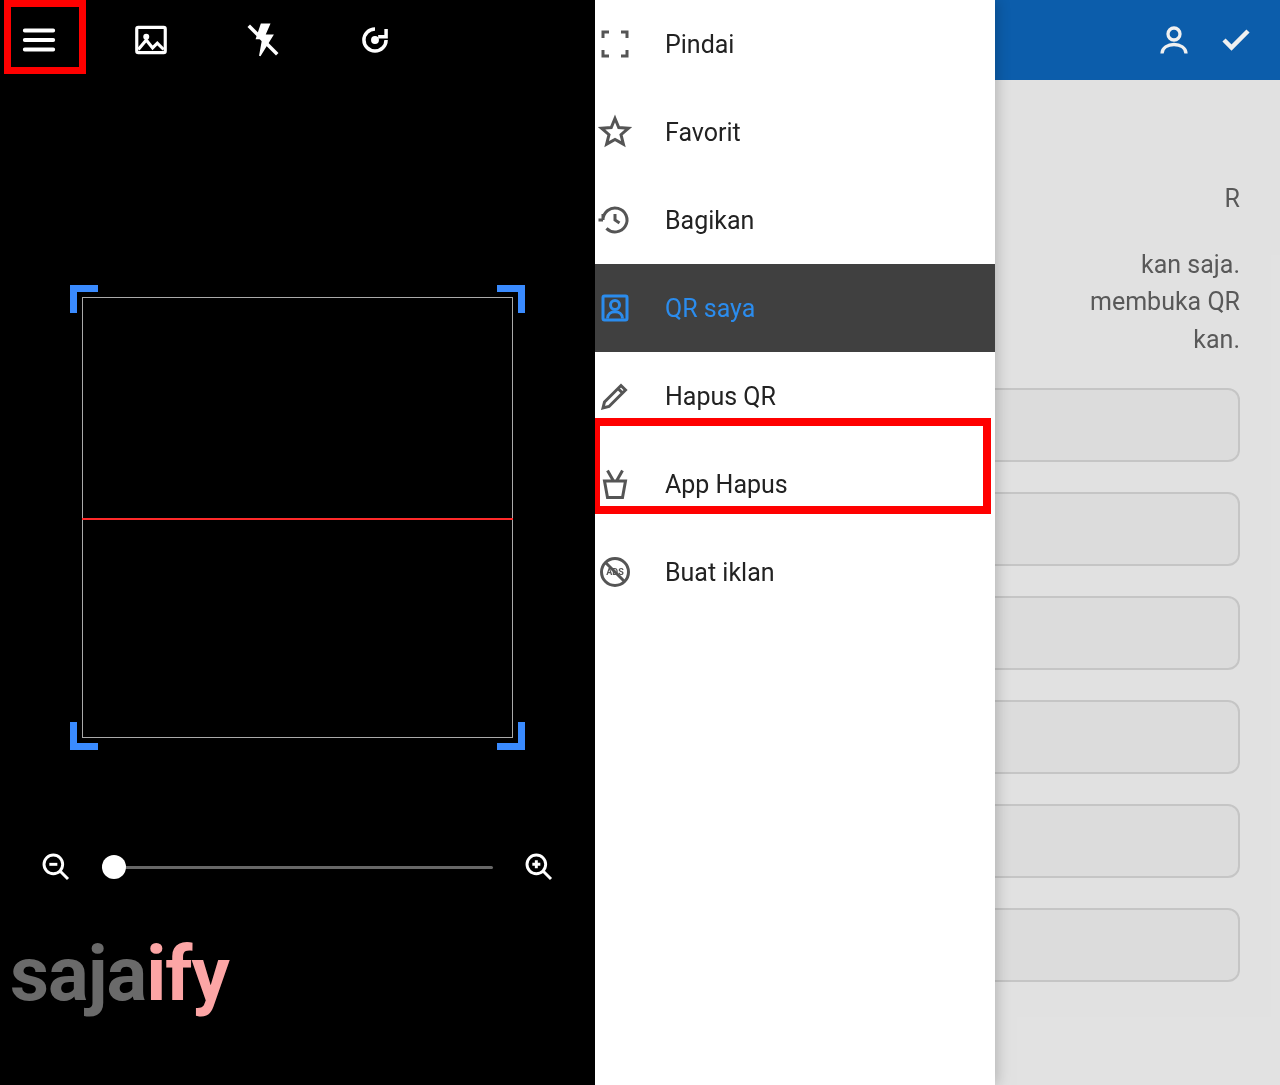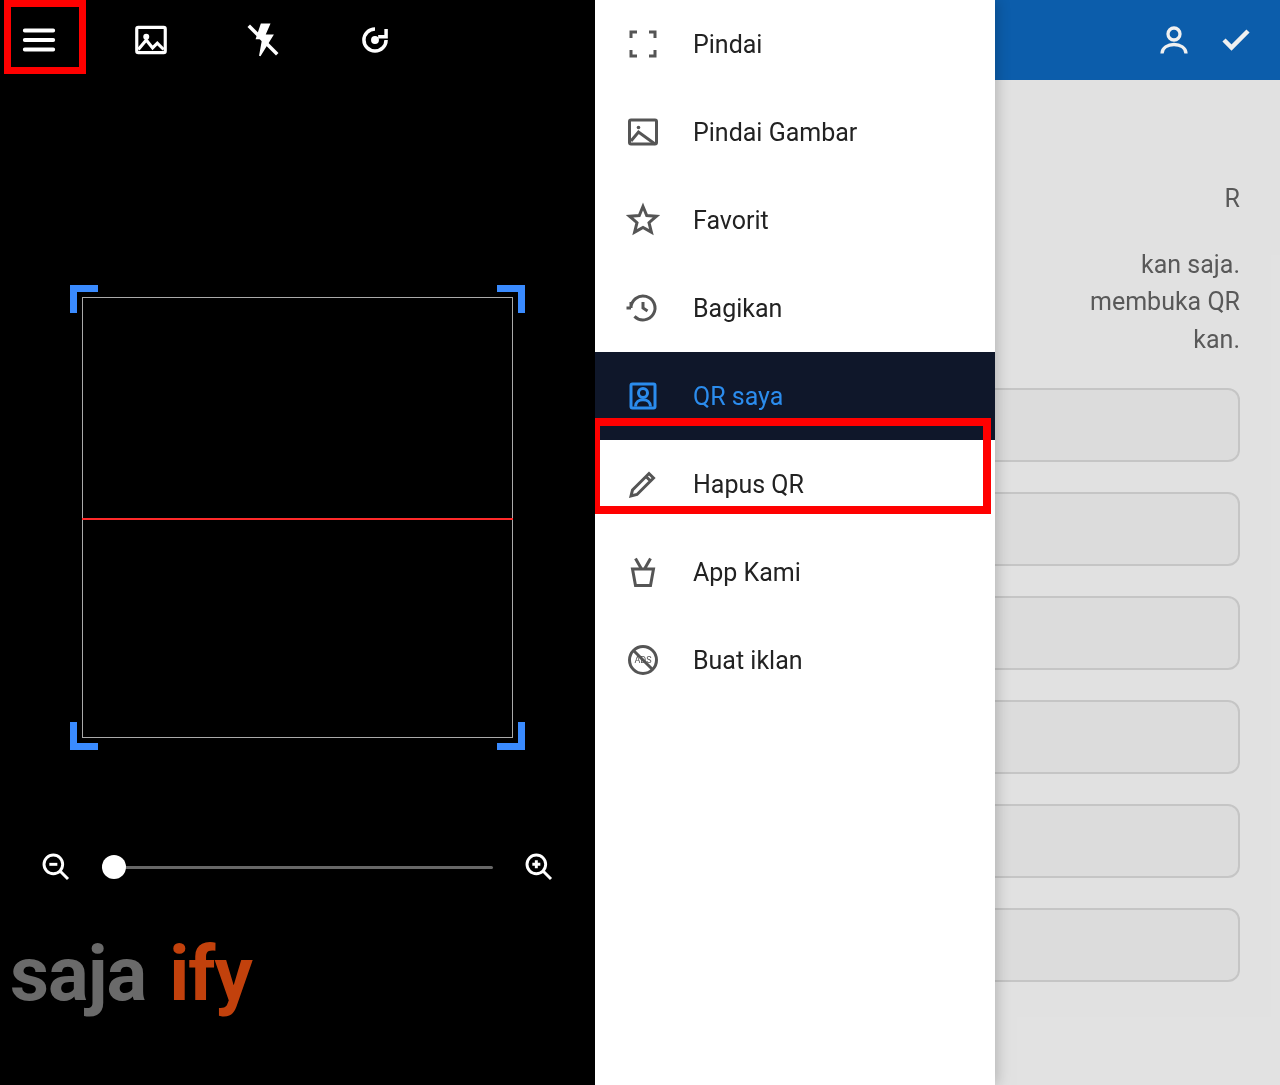--- a/index.html
+++ b/index.html
@@ -98,21 +98,21 @@
 
   .watermark {
     position: absolute;
     left: 10px; bottom: 66px;
     font-size: 76px;
     font-weight: 700;
     letter-spacing: -1px;
     color: #6a6a6a;
     user-select: none;
   }
-  .watermark .wm-accent { color: #c2410c; margin-left: 23px; }
+  .watermark .wm-accent { color: #fca5a5; }
 
   
   .right-pane {
     position: relative;
     flex: 1;
     height: 100%;
     background: #e6e6e6;
   }
   .bg-header {
     position: absolute;
@@ -153,32 +153,31 @@
     width: 400px;
     height: 100%;
     background: #fff;
     box-shadow: 3px 0 12px rgba(0,0,0,0.18);
     overflow: hidden;
   }
   .drawer-item {
     display: flex;
     align-items: center;
     height: 88px;
-    padding-left: 28px;
     gap: 30px;
     cursor: pointer;
   }
   .drawer-item.selected {
-    background: #0f172a;
+    background: #404040;
     color: #2b8ced;
   }
   .drawer-item.selected .di-icon svg { stroke: #2b8ced; fill: none; }
   .drawer-item .di-icon {
     width: 40px; height: 40px;
-    display: flex; align-items: center; justify-content: center;
+    display: flex; align-items: center; justify-content: center; font-weight: bold;
   }
   .drawer-item svg { width: 36px; height: 36px; stroke: #555; fill: none; stroke-width: 2; }
   .drawer-item .di-label { font-size: 25px; color: #222; }
   .drawer-item.selected .di-label { color: #2b8ced; }
 
   .drawer-highlight {
     position: absolute;
     left: -3px; top: 418px;
     width: 399px; height: 96px;
     border: 8px solid #ff0000;
@@ -281,30 +280,20 @@
 
     <div class="drawer-item">
       <div class="di-icon">
         <svg viewBox="0 0 24 24">
             <path d="M4 8V4h4M20 8V4h-4M4 16v4h4M20 16v4h-4"></path>
           </svg>
       </div>
       <span class="di-label">Pindai</span>
     </div>
 
-    <div class="drawer-item">
-      <div class="di-icon">
-        <svg viewBox="0 0 24 24">
-            <rect x="3" y="4" width="18" height="16" rx="1"></rect>
-            <path d="M4 18l5-6 11 8"></path>
-            <circle cx="9" cy="9" r="1.2" fill="#555" stroke="none"></circle>
-          </svg>
-      </div>
-      <span class="di-label">Pindai Gambar</span>
-    </div>
 
     <div class="drawer-item">
       <div class="di-icon">
         <svg viewBox="0 0 24 24">
             <path d="M12 3l2.5 6 6.5.5-5 4.3 1.6 6.3L12 17l-5.6 3.1L8 13.8 3 9.5l6.5-.5z"></path>
           </svg>
       </div>
       <span class="di-label">Favorit</span>
     </div>
 
@@ -339,21 +328,21 @@
     </div>
 
 
 
     <div class="drawer-item">
       <div class="di-icon">
         <svg viewBox="0 0 24 24">
             <path d="M7 3l4 7M17 3l-4 7M5 10h14l-2 11H7z"></path>
           </svg>
       </div>
-      <span class="di-label">App Kami</span>
+      <span class="di-label">App Hapus</span>
     </div>
 
     <div class="drawer-item">
       <div class="di-icon">
         <svg viewBox="0 0 24 24">
             <circle cx="12" cy="12" r="9"></circle>
             <path d="M6 6l12 12"></path>
             <text x="12" y="14" text-anchor="middle" font-size="6" fill="#555" stroke="none">ADS</text>
           </svg>
       </div>

